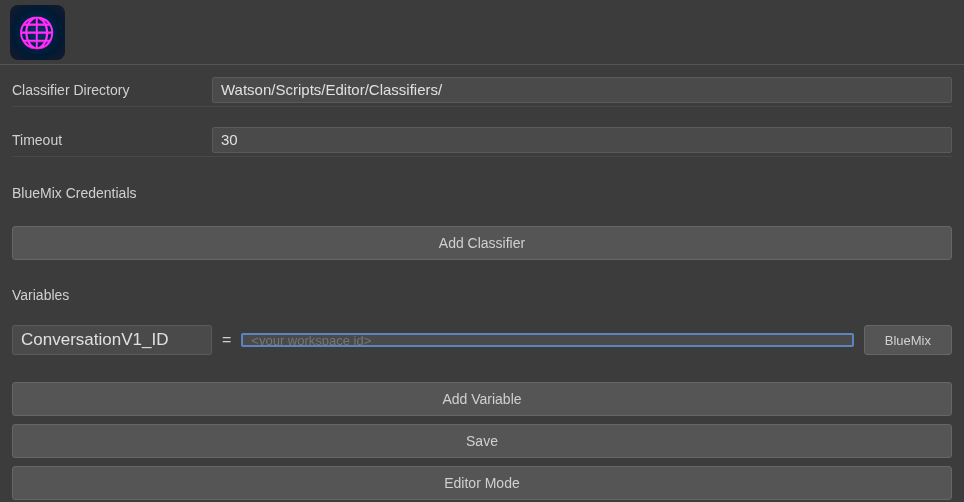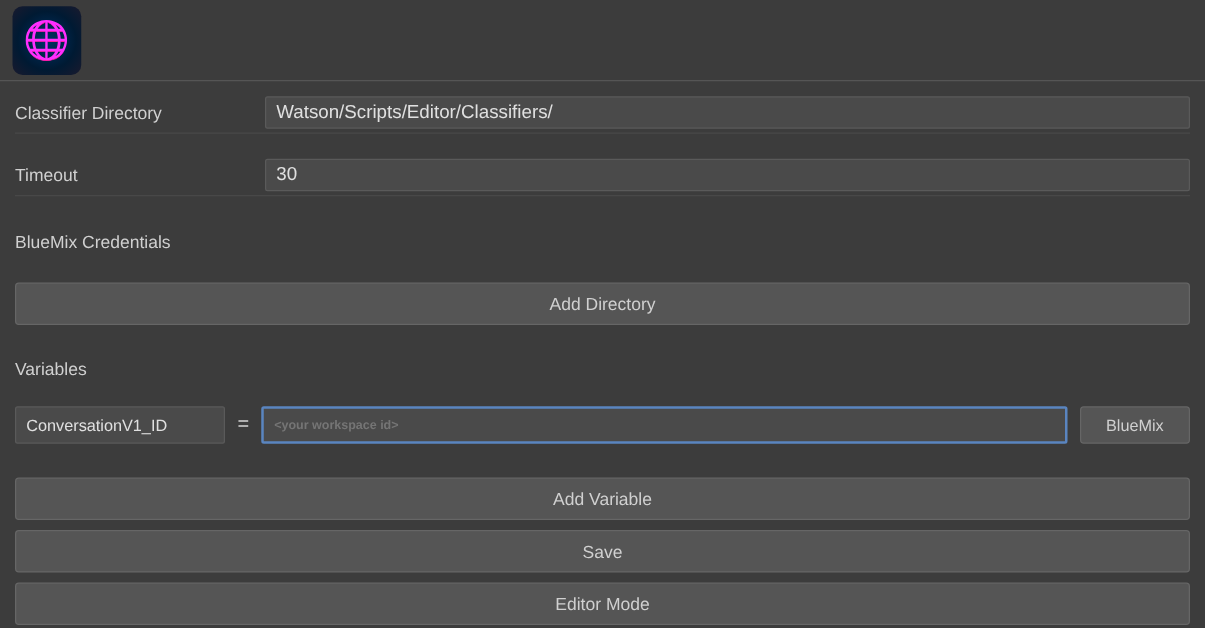--- a/index.html
+++ b/index.html
@@ -128,48 +128,47 @@
     }
 
     .variables-row {
       display: flex;
       align-items: center;
       gap: 10px;
       margin-bottom: 6px;
     }
 
     .var-name-input {
-      width: 168px;
+      width: 200px;
       padding: 4px 8px;
       background-color: #4a4a4a;
       border: 1px solid #5a5a5a;
       border-radius: 2px;
       color: #e0e0e0;
-      font-size: 13px;
+      font-size: 17px;
       height: 30px;
       outline: none;
     }
 
     .equals-sign {
       color: #d0d0d0;
       font-size: 16px;
       flex-shrink: 0;
     }
 
     .var-value-input {
       flex: 1;
       padding: 4px 8px;
       background-color: #4a4a4a;
       border: 2px solid #5a85c0;
       border-radius: 2px;
       color: #d0d0d0;
-      font-size: 10px;
-      height: 30px;
+      font-size: 13px;
+      height: 14px;
       outline: none;
-      font-weight: bold;
     }
 
     .delete-btn {
       padding: 5px 20px;
       background-color: #555555;
       border: 1px solid #666666;
       border-radius: 3px;
       color: #d0d0d0;
       font-size: 13px;
       cursor: pointer;
@@ -207,21 +206,21 @@
     <div class="field-row">
       <span class="field-label">Timeout</span>
       <input class="field-value" type="text" value="30" style="">
     </div>
 
 
     <div class="bluemix-row">
       <span class="field-label">BlueMix Credentials</span>
     </div>
 
-    <button class="btn">Add Directory</button>
+    <button class="btn">Add Classifier</button>
 
     <div class="section-label">Variables</div>
 
     <div class="variables-row">
       <input class="var-name-input" type="text" value="ConversationV1_ID" style="">
       <span class="equals-sign">=</span>
       <input class="var-value-input" type="text" placeholder="&lt;your workspace id&gt;" style="">
       <button class="delete-btn">BlueMix</button>
     </div>
 

